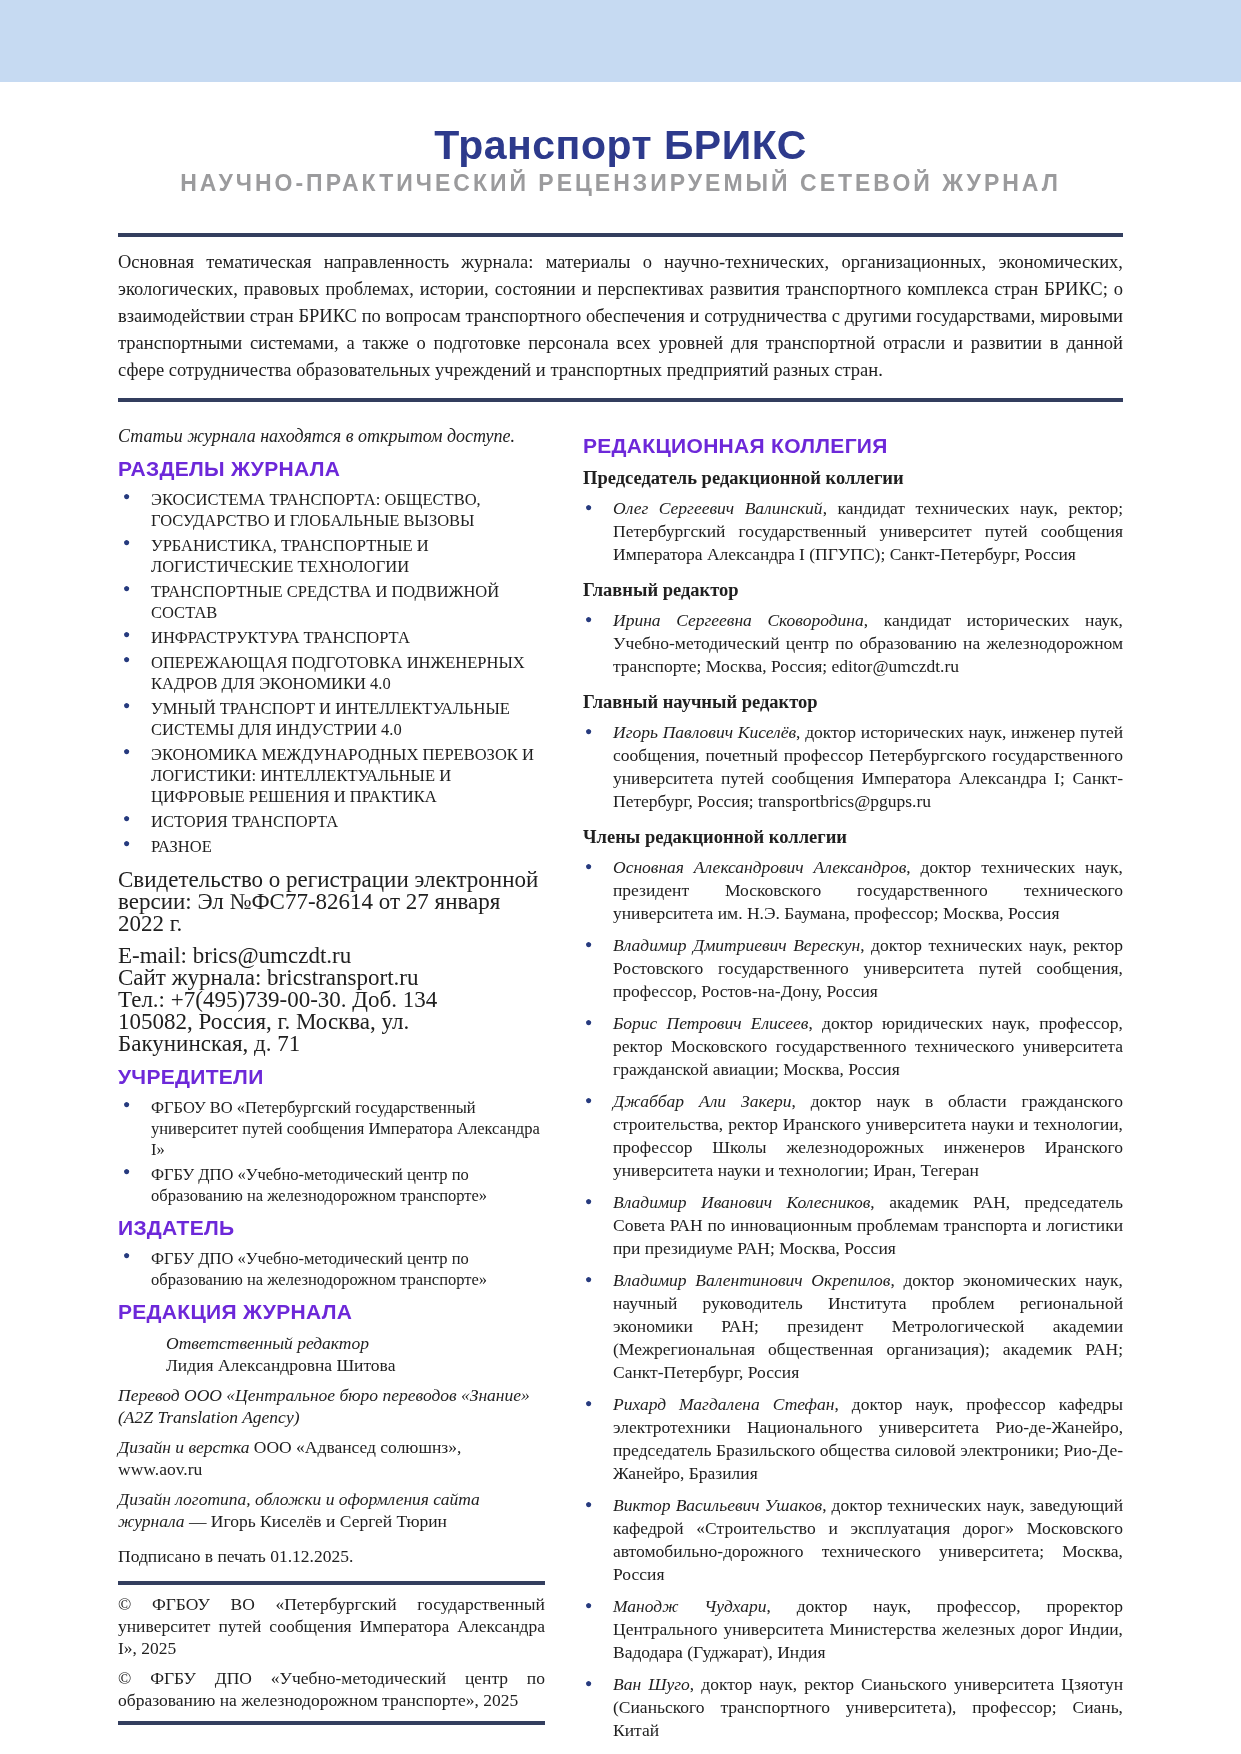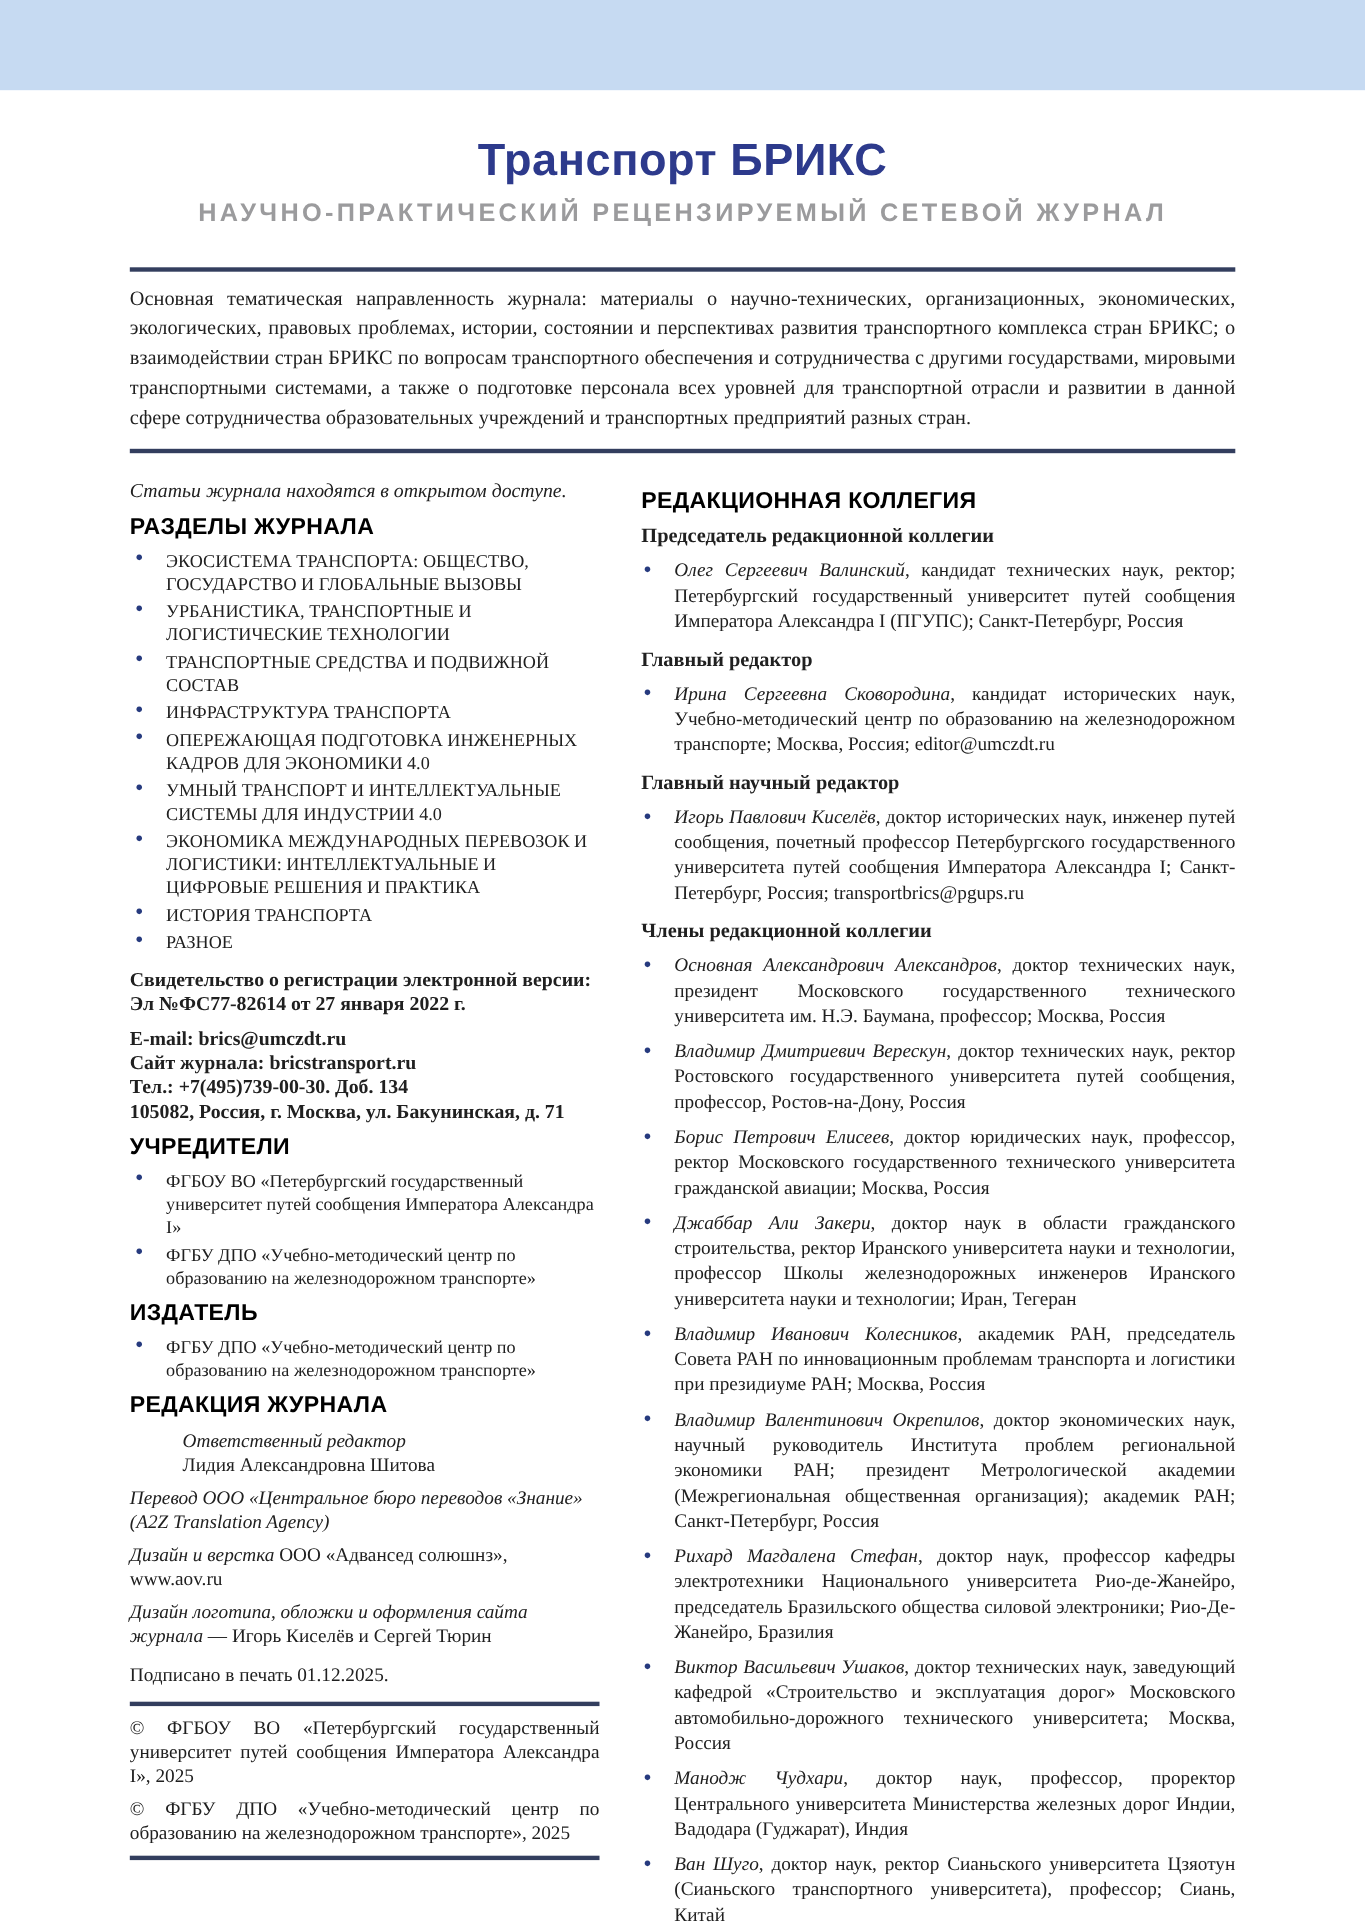--- a/index.html
+++ b/index.html
@@ -1,37 +1,37 @@
 <!DOCTYPE html>
 <html lang="ru"><head>
 <meta charset="utf-8">
 <style>
   html,body{margin:0;padding:0;background:#ffffff;}
   .page{position:relative;width:1241px;height:1754px;background:#ffffff;overflow:hidden;
         font-family:"Liberation Serif",serif;color:#202020;}
   .band{height:82px;background:#c6daf2;}
   .title{margin:40px 0 0;text-align:center;font-family:"Liberation Sans",sans-serif;
          font-weight:bold;font-size:41px;color:#2d3a8c;letter-spacing:0.5px;}
-  .subtitle{margin:11px 0 0;text-align:center;font-family:"Liberation Sans",sans-serif;
+  .subtitle{margin:1px 0 0;text-align:center;font-family:"Liberation Sans",sans-serif;
             font-weight:bold;font-size:23px;color:#9b9b9d;letter-spacing:3px;}
   .content{margin:0 118px;width:1005px;}
   .rule{height:4px;background:#333e5e;border:none;margin:0;}
   .rule-top{margin-top:36px;}
   .rule-mid{margin-top:10px;}
   .intro{font-size:18.5px;line-height:27px;text-align:justify;margin:12px 0 14px;}
   .cols{display:flex;gap:38px;margin-top:22px;}
   .col-left{width:427px;flex:none;}
   .col-right{flex:1;min-width:0;}
   .note-italic{font-style:italic;font-size:18px;margin:2px 0 10px;}
-  h2.orange{font-family:"Liberation Sans",sans-serif;color:#000000;font-size:21px;
+  h2.orange{font-family:"Liberation Sans",sans-serif;color:#6d28d9;font-size:21px;
             font-weight:bold;margin:10px 0 8px;letter-spacing:0.3px;}
   ul.blist{list-style:none;margin:0 0 6px;padding:0;}
   ul.blist li{position:relative;padding-left:33px;font-size:16.5px;line-height:21px;margin-bottom:4px;}
   .bullet{position:absolute;left:5px;top:1px;font-size:12px;color:#263a7e;line-height:1;}
-  .contact p,.reg{margin:0;font-size:18px;line-height:22px;font-weight:bold;}
+  .contact p,.reg{margin:0;font-size:23px;line-height:22px;}
   .reg{margin:12px 0 10px;}
   .office-entry{font-size:17.5px;line-height:22px;margin:0 0 8px;}
   .it{font-style:italic;}
   .block{display:block;margin-left:48px;}
   .signed{font-size:17.5px;margin:14px 0 12px;}
   .copy{font-size:17.5px;line-height:22px;text-align:justify;margin:8px 0;}
   .col-rule{height:4px;background:#333e5e;margin:14px 0 6px;}
   .col-rule2{margin:10px 0 0;}
   h3.subhead{font-size:18.5px;font-weight:bold;margin:14px 0 8px;}
   h3.first{margin-top:10px;}

